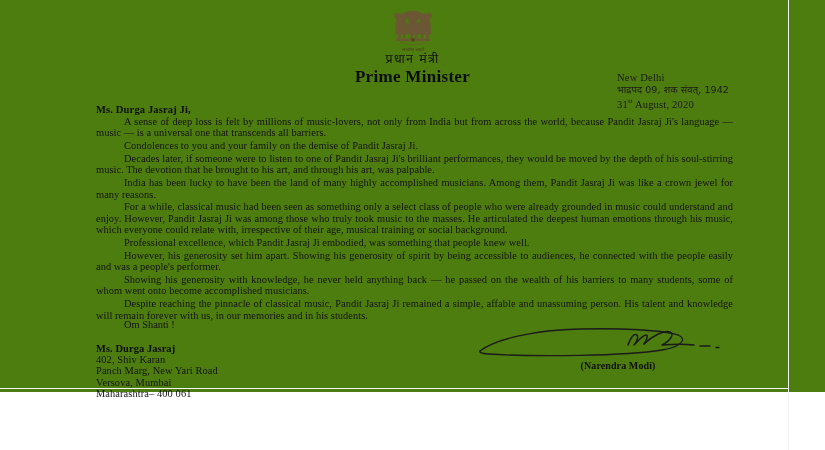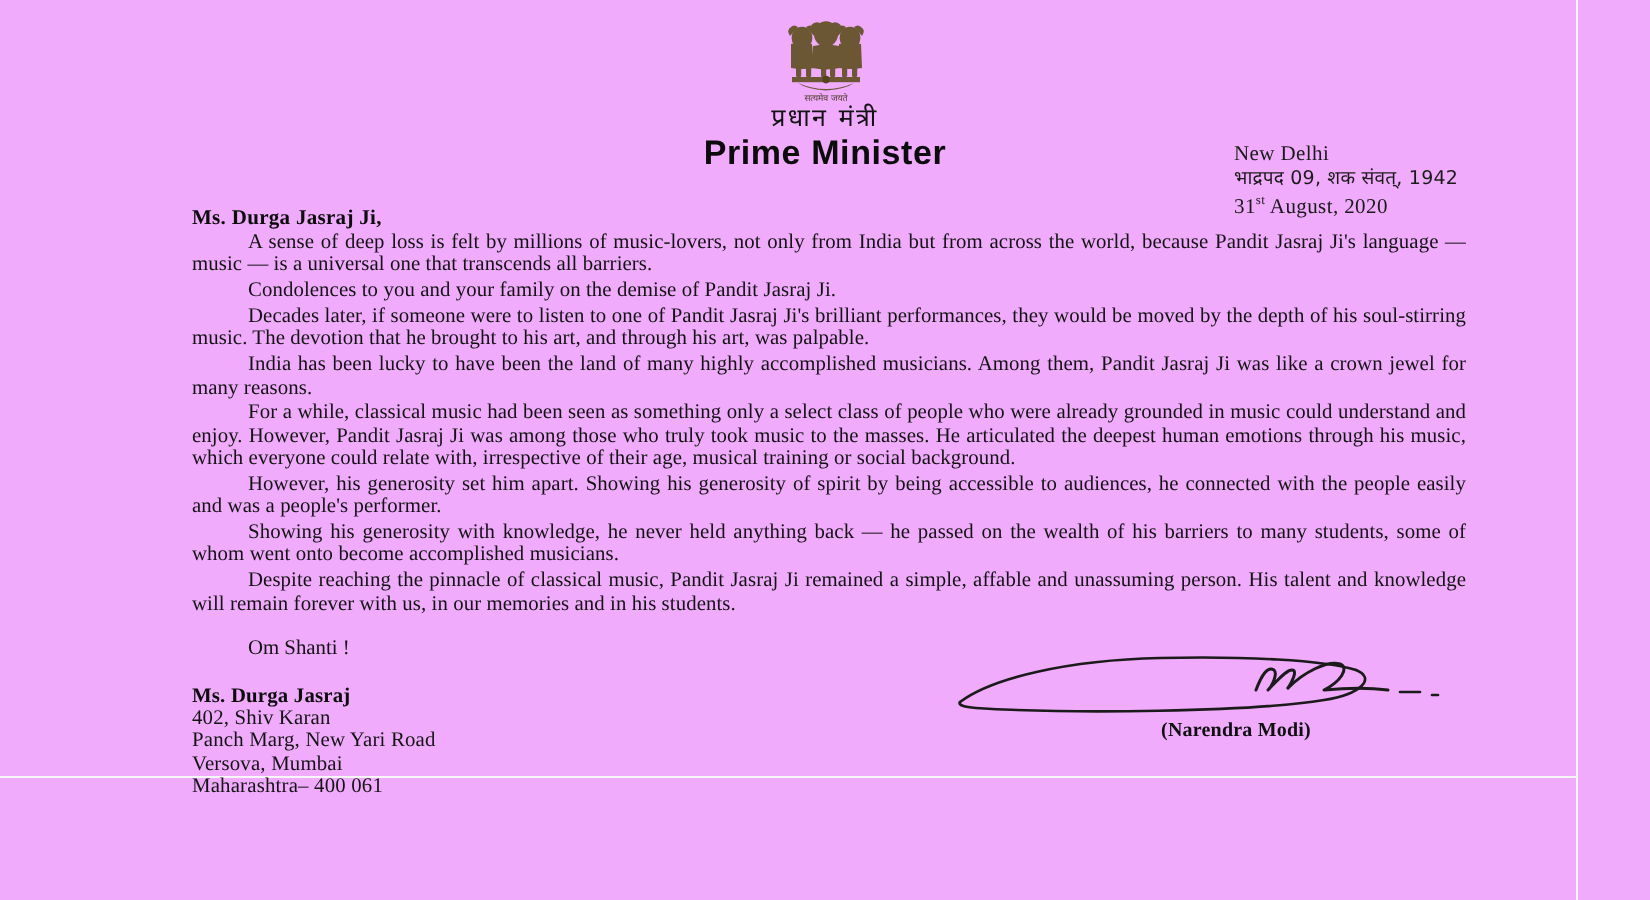--- a/index.html
+++ b/index.html
@@ -13,22 +13,22 @@
     overflow: hidden;
     font-family: "Liberation Serif", "DejaVu Serif", serif;
     color: #111111;
     position: relative;
   }
 
   #page {
     position: absolute;
     left: 0; top: 0;
     width: 825px;
-    height: 450px;
-    background: #f0abfc;
+    height: 392px;
+    background: #4d7c0f;
   }
 
   
   .paper-edge {
     position: absolute;
     top: 0;
     left: 788px;
     width: 1px;
     height: 450px;
     background: #f5f5f5;
@@ -58,21 +58,21 @@
   }
   .pm-hindi {
     font-size: 12.5px;
     color: #121212;
     line-height: 14px;
     letter-spacing: 1.2px;
     margin-top: 0px;
     font-family: "DejaVu Sans", sans-serif;
   }
   .pm-english {
-    font-family: Liberation Sans, sans-serif;
+    font-family: Liberation Serif, serif;
     font-size: 17px;
     font-weight: bold;
     color: #0c0c0c;
     line-height: 19px;
     letter-spacing: 0.3px;
     margin-top: 1px;
   }
 
   
   .dateblock {
@@ -243,20 +243,21 @@
   </div>
 
   <div class="salutation">Ms. Durga Jasraj Ji,</div>
 
   <div class="body-copy">
     <p>A sense of deep loss is felt by millions of music-lovers, not only from India but from across the world, because Pandit Jasraj Ji's language — music — is a universal one that transcends all barriers.</p>
     <p>Condolences to you and your family on the demise of Pandit Jasraj Ji.</p>
     <p>Decades later, if someone were to listen to one of Pandit Jasraj Ji's brilliant performances, they would be moved by the depth of his soul-stirring music. The devotion that he brought to his art, and through his art, was palpable.</p>
     <p>India has been lucky to have been the land of many highly accomplished musicians. Among them, Pandit Jasraj Ji was like a crown jewel for many reasons.</p>
     <p>For a while, classical music had been seen as something only a select class of people who were already grounded in music could understand and enjoy. However, Pandit Jasraj Ji was among those who truly took music to the masses. He articulated the deepest human emotions through his music, which everyone could relate with, irrespective of their age, musical training or social background.</p>
+    <p>Professional excellence, which Pandit Jasraj Ji embodied, was something that people knew well.</p>
     <p>However, his generosity set him apart. Showing his generosity of spirit by being accessible to audiences, he connected with the people easily and was a people's performer.</p>
     <p>Showing his generosity with knowledge, he never held anything back — he passed on the wealth of his barriers to many students, some of whom went onto become accomplished musicians.</p>
     <p>Despite reaching the pinnacle of classical music, Pandit Jasraj Ji remained a simple, affable and unassuming person. His talent and knowledge will remain forever with us, in our memories and in his students.</p>
   </div>
 
   <div class="om-shanti">Om Shanti !</div>
 
   <div class="signature-area">
     <svg class="signature-svg" width="260" height="40" viewBox="0 0 260 40">
       <g fill="none" stroke="#1b1b1b" stroke-linecap="round" stroke-linejoin="round">

